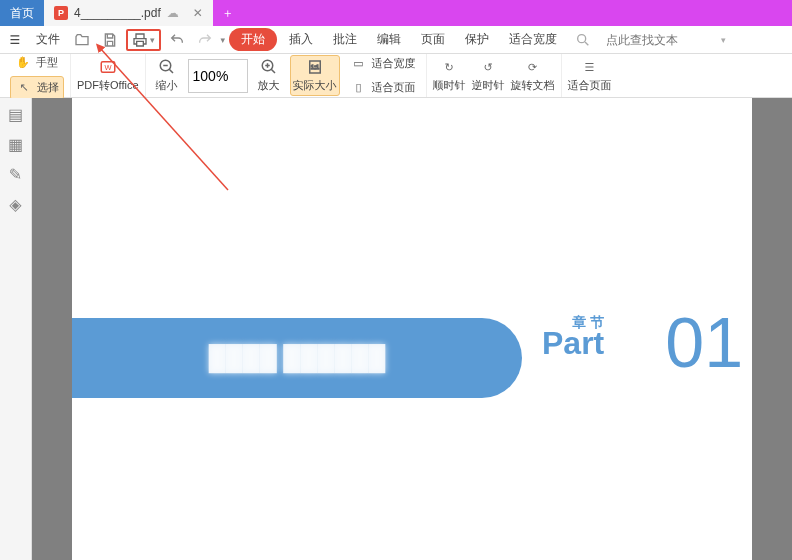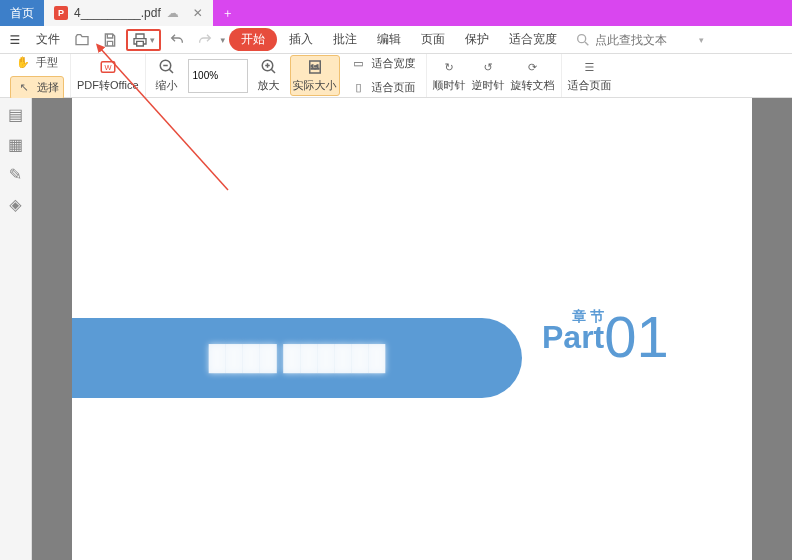--- a/index.html
+++ b/index.html
@@ -12,49 +12,49 @@
 .tab.doc { background: #f5f5f5; color: #444; gap: 6px; }
 .tab.doc .pdf-icon { width: 14px; height: 14px; background: #e74c3c; color: #fff; display: flex; align-items: center; justify-content: center; font-size: 9px; font-weight: bold; border-radius: 2px; }
 .tab-close { margin-left: 8px; color: #888; }
 .tab.add { width: 30px; justify-content: center; color: #fff; }
 
 
 .menubar { height: 28px; display: flex; align-items: center; border-bottom: 1px solid #ddd; padding: 0 4px; gap: 4px; font-size: 12px; color: #444; }
 .menu-btn { display: flex; align-items: center; justify-content: center; height: 22px; min-width: 22px; padding: 0 4px; border-radius: 3px; cursor: pointer; }
 .menu-item { padding: 0 8px; cursor: pointer; }
 .menu-item.active { background: #e74c3c; color: #fff; border-radius: 12px; padding: 3px 12px; text-align: right; }
-.search-wrap { display: flex; align-items: center; gap: 4px; margin-left: 6px; color: #aaa; }
+.search-wrap { display: flex; align-items: center; gap: 15px; margin-left: 6px; color: #aaa; }
 .search-input { border: none; outline: none; font-size: 12px; width: 100px; color: #444; }
 .print-highlight { border: 2px solid #e74c3c; border-radius: 2px; position: relative; }
 
 
 .ribbon { height: 44px; display: flex; align-items: center; border-bottom: 1px solid #ddd; padding: 0 4px; font-size: 11px; color: #444; }
 .rgroup { display: flex; flex-direction: row; align-items: center; height: 100%; border-right: 1px solid #eee; padding: 0 6px; gap: 6px; }
 .rbtn { display: flex; flex-direction: column; align-items: center; justify-content: center; cursor: pointer; min-width: 30px; gap: 2px; }
 .rbtn-row { display: flex; align-items: center; gap: 4px; cursor: pointer; padding: 2px 4px; }
 .rbtn-row.sel { background: #ffe8c0; border: 1px solid #f0c070; border-radius: 3px; }
 .ricon { width: 18px; height: 18px; display: flex; align-items: center; justify-content: center; color: #e74c3c; }
 .ricon.gray { color: #666; }
-.zoom-input { width: 60px; height: 20px; font-size: 10px; border: 1px solid #ccc; padding: 16px 4px; }
+.zoom-input { width: 60px; height: 20px; font-size: 14px; border: 1px solid #ccc; padding: 16px 4px; }
 .page-input { width: 30px; height: 20px; text-align: center; border: 1px solid #ccc; font-size: 11px; }
 .vstack { display: flex; flex-direction: column; gap: 2px; }
 
 
 .main { display: flex; height: calc(560px - 26px - 28px - 44px); }
 .sidebar { width: 32px; background: #f5f5f5; border-right: 1px solid #ddd; display: flex; flex-direction: column; align-items: center; padding-top: 6px; gap: 10px; }
 .side-btn { width: 20px; height: 20px; display: flex; align-items: center; justify-content: center; color: #888; cursor: pointer; }
 .canvas { flex: 1; background: #808080; display: flex; justify-content: center; overflow: hidden; position: relative; }
 .page { width: 680px; height: 700px; background: #fff; position: relative; margin-top: 0; }
 
 
 .banner { position: absolute; top: 220px; left: 0; width: 450px; height: 80px; background: #5b9bd5; border-top-right-radius: 40px; border-bottom-right-radius: 40px; display: flex; align-items: center; justify-content: center; color: rgba(255,255,255,0.85); font-size: 24px; font-weight: bold; text-shadow: 0 0 6px rgba(255,255,255,0.7); filter: blur(0.5px); }
-.part-wrap { position: absolute; top: 210px; left: 470px; display: flex; align-items: center; gap: 0; }
+.part-wrap { position: absolute; top: 210px; left: 470px; display: flex; align-items: center; gap: 14px; }
 .part-text { color: #5b9bd5; font-size: 32px; font-weight: 600; line-height: 1; position: relative; }
 .chapter-text { color: #5b9bd5; font-size: 14px; position: absolute; top: -12px; right: 0; }
-.part-num { color: #5b9bd5; font-size: 58px; font-weight: 300; line-height: 1; }
+.part-num { color: #5b9bd5; font-size: 70px; font-weight: 300; line-height: 1; margin-left: 47px; }
 
 
 .arrow-line { position: absolute; pointer-events: none; }
 
 svg.icon { width: 16px; height: 16px; }
 svg.icon-lg { width: 20px; height: 20px; }
 </style>
 </head>
 <body>
 

